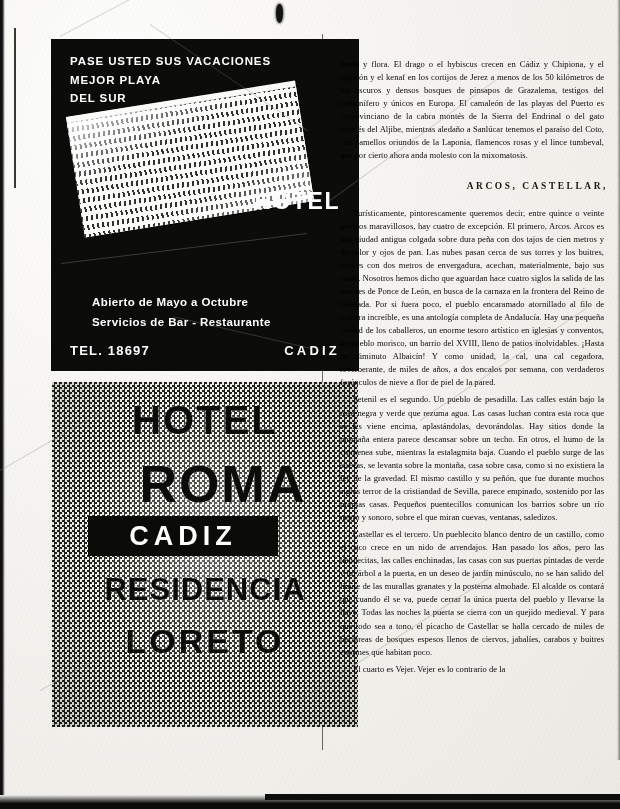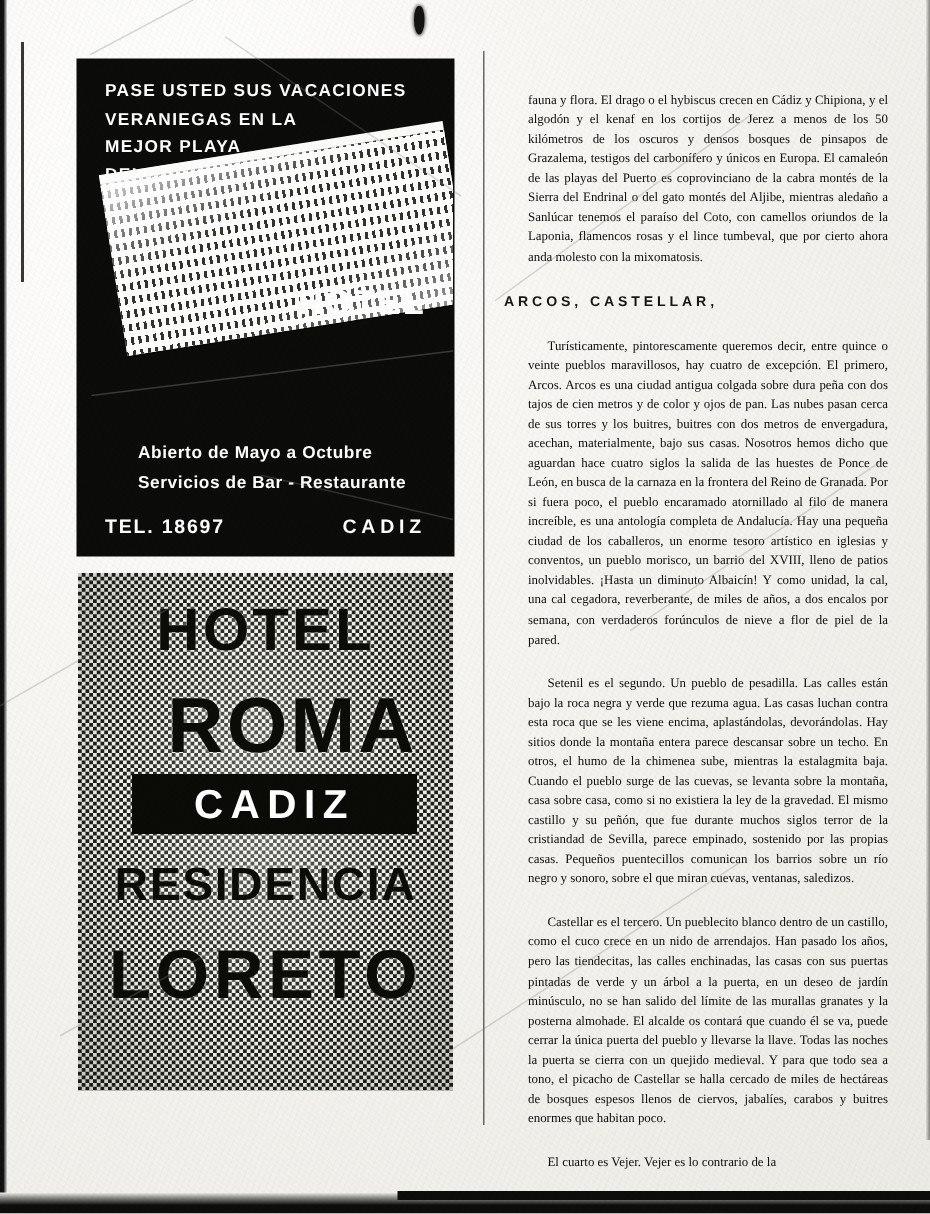--- a/index.html
+++ b/index.html
@@ -34,21 +34,21 @@
   .edge-right{position:absolute;right:0;top:0;width:3px;height:760px;
     background:linear-gradient(270deg,#2a2a26 0%,rgba(255,255,255,0) 100%);opacity:.55;}
   .ink-blot{position:absolute;left:276px;top:4px;width:7px;height:19px;border-radius:45% 45% 50% 50%;
     background:#141410;box-shadow:0 0 2px 1px rgba(20,20,16,.55);}
   
   .streak{position:absolute;background:rgba(130,128,120,.30);height:1px;transform-origin:left center;}
   
   #cols{position:absolute;left:0;top:0;width:620px;height:795px;}
   .col-rule{position:absolute;left:322px;top:34px;width:1px;height:716px;background:#3a3a34;opacity:.75;}
   
-  #adcol{position:absolute;left:52px;top:40px;width:250px;}
+  #adcol{position:absolute;left:52px;top:40px;width:306px;}
   .ad{position:relative;}
   
   .playa{background:#0c0c0a;color:#fff;height:330px;overflow:hidden;
     box-shadow:0 0 0 1px #0c0c0a;}
   .playa .head{padding:12px 0 0 18px;font-family:"Liberation Sans",sans-serif;
     font-weight:700;font-size:11.5px;letter-spacing:.9px;line-height:1.62;}
   .playa .head div{white-space:nowrap;}
   
   .brochure{position:absolute;left:22px;top:58px;width:232px;height:122px;
     transform:rotate(-9deg);
@@ -93,35 +93,35 @@
   .roma .r1{top:16px;font-size:40px;letter-spacing:2px;
     text-shadow:0 0 3px rgba(255,255,255,.55);}
   .roma .r2{top:72px;font-size:52px;letter-spacing:2px;
     text-shadow:0 0 3px rgba(255,255,255,.55);margin-left:36px;}
   .roma .cadizbox{position:absolute;left:36px;top:134px;width:190px;height:40px;
     background:#0b0b08;display:flex;align-items:center;justify-content:center;}
   .roma .cadizbox span{color:#fff;font-family:"Liberation Sans",sans-serif;
     font-weight:700;font-size:27px;letter-spacing:5px;}
   .roma .r3{top:190px;font-size:31px;letter-spacing:1px;
     text-shadow:0 0 3px rgba(255,255,255,.5);}
-  .roma .r4{top:240px;font-size:46px;letter-spacing:3px;
+  .roma .r4{top:240px;font-size:34px;letter-spacing:3px;
     text-shadow:0 0 3px rgba(255,255,255,.5);}
   
   #artcol{position:absolute;left:336px;top:44px;width:272px;}
   .masthead{display:inline-block;background:#0b0b08;color:#fff;
     font-family:"Liberation Sans",sans-serif;font-weight:700;
     font-size:14px;letter-spacing:1.6px;padding:5px 30px 5px 10px;}
   .body-txt{margin-top:14px;
     font-family:"Liberation Serif",serif;font-size:8.6px;line-height:1.52;
     text-align:justify;color:#24241e;
     -webkit-font-smoothing:none;}
-  .body-txt p{margin:16px;text-indent:13px;}
+  .body-txt p{margin:4px;text-indent:13px;}
   .body-txt p.noind{text-indent:0;}
-  .subhead{margin:16px 0 13px 0;
-    font-family:Liberation Sans, sans-serif;font-weight:700;font-size:9.4px;
+  .subhead{margin:16px 0 13px 0;text-align:right;
+    font-family:Liberation Serif, serif;font-weight:700;font-size:9.4px;
     letter-spacing:.8px;line-height:1.5;color:#17170f;}
   .subhead div:last-child{letter-spacing:2.6px;}
   
   .degrade{filter:contrast(165%) brightness(96%) blur(.22px);opacity:.93;}
 </style>
 </head>
 <body>
 
 <div id="page">
 
@@ -133,21 +133,20 @@
   <div class="ink-blot"></div>
 
   <div id="cols">
     <div class="col-rule"></div>
 
     <div id="adcol">
 
       <div class="ad playa">
         <div class="head">
           <div>PASE USTED SUS VACACIONES</div>
-          <div>VERANIEGAS EN LA</div>
           <div>MEJOR PLAYA</div>
           <div>DEL SUR</div>
         </div>
 
         <div class="brochure">
           <div class="rows"></div>
           <div class="fade"></div>
         </div>
 
         <div class="hotel">

